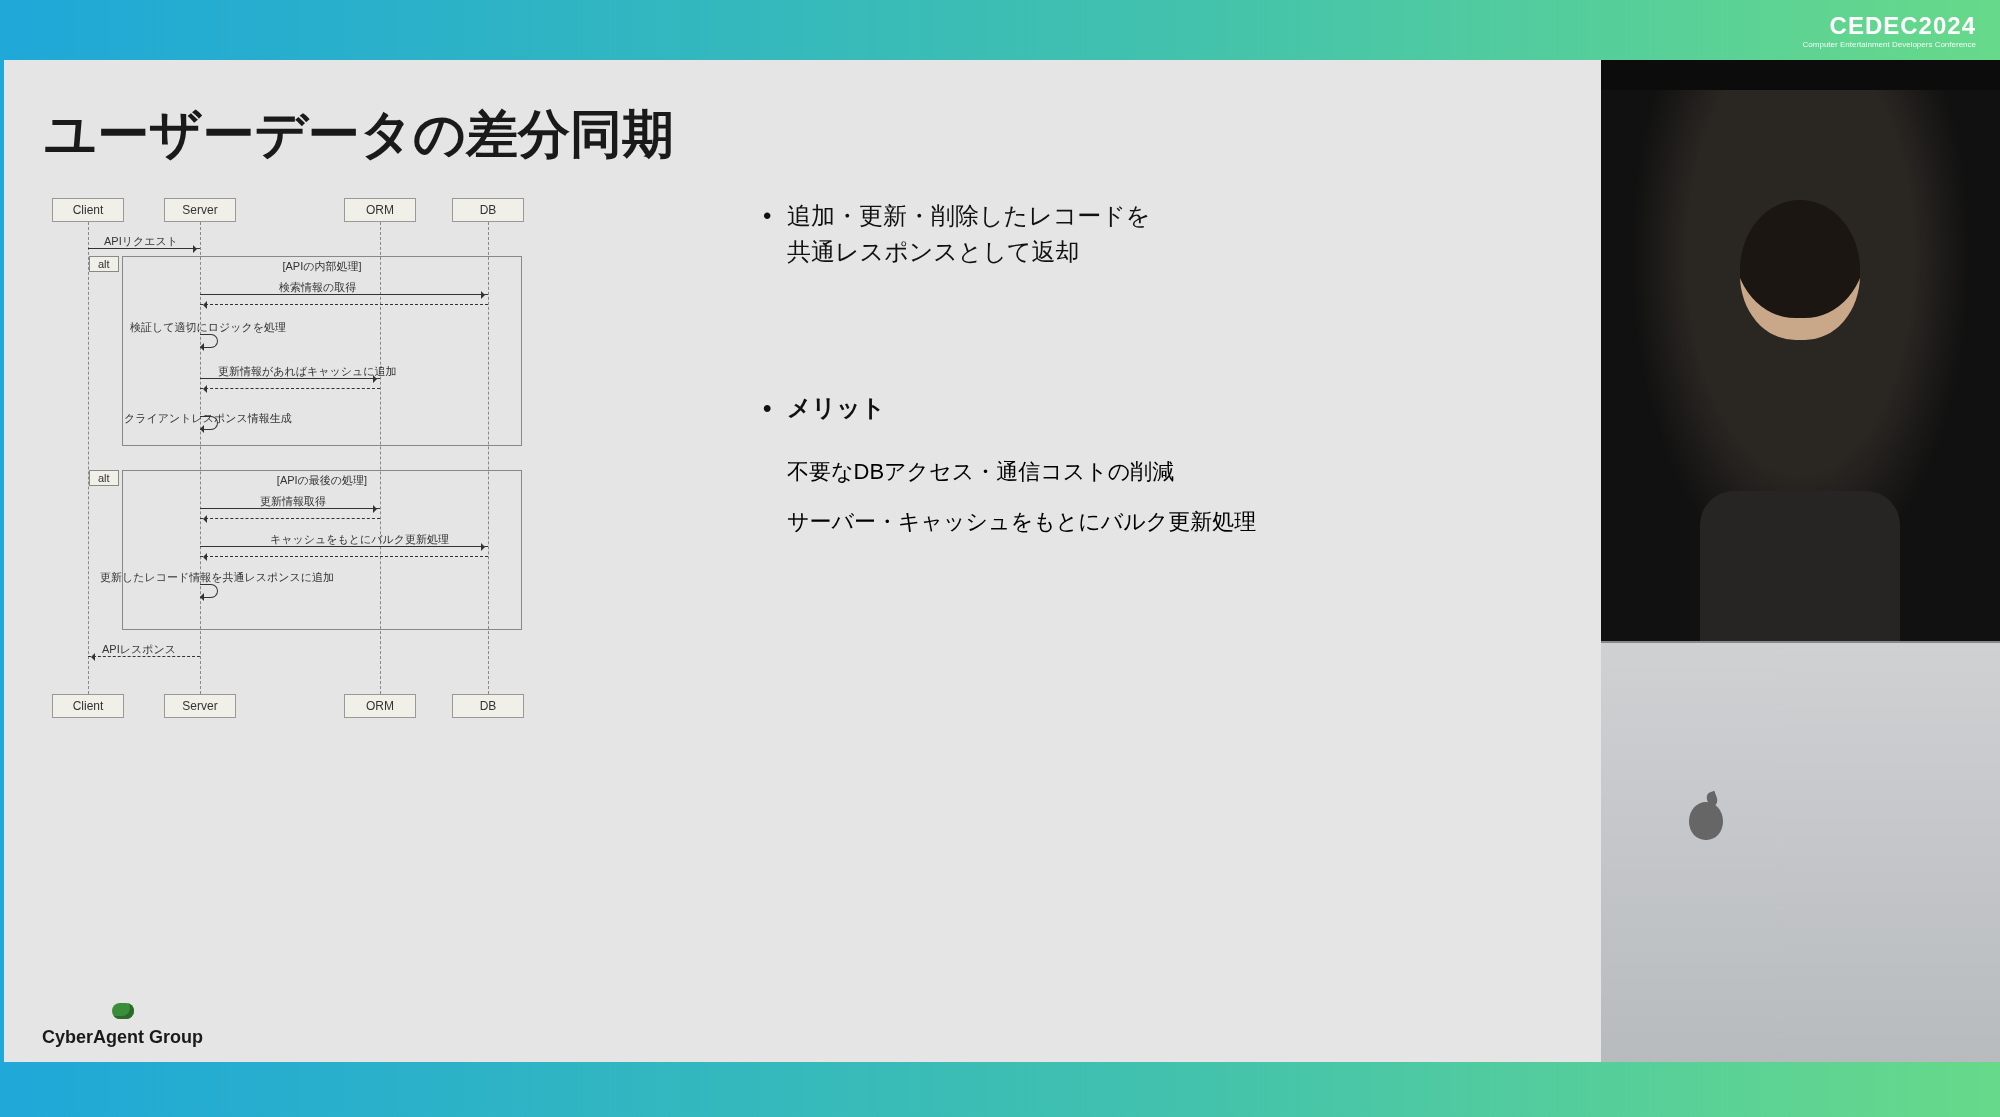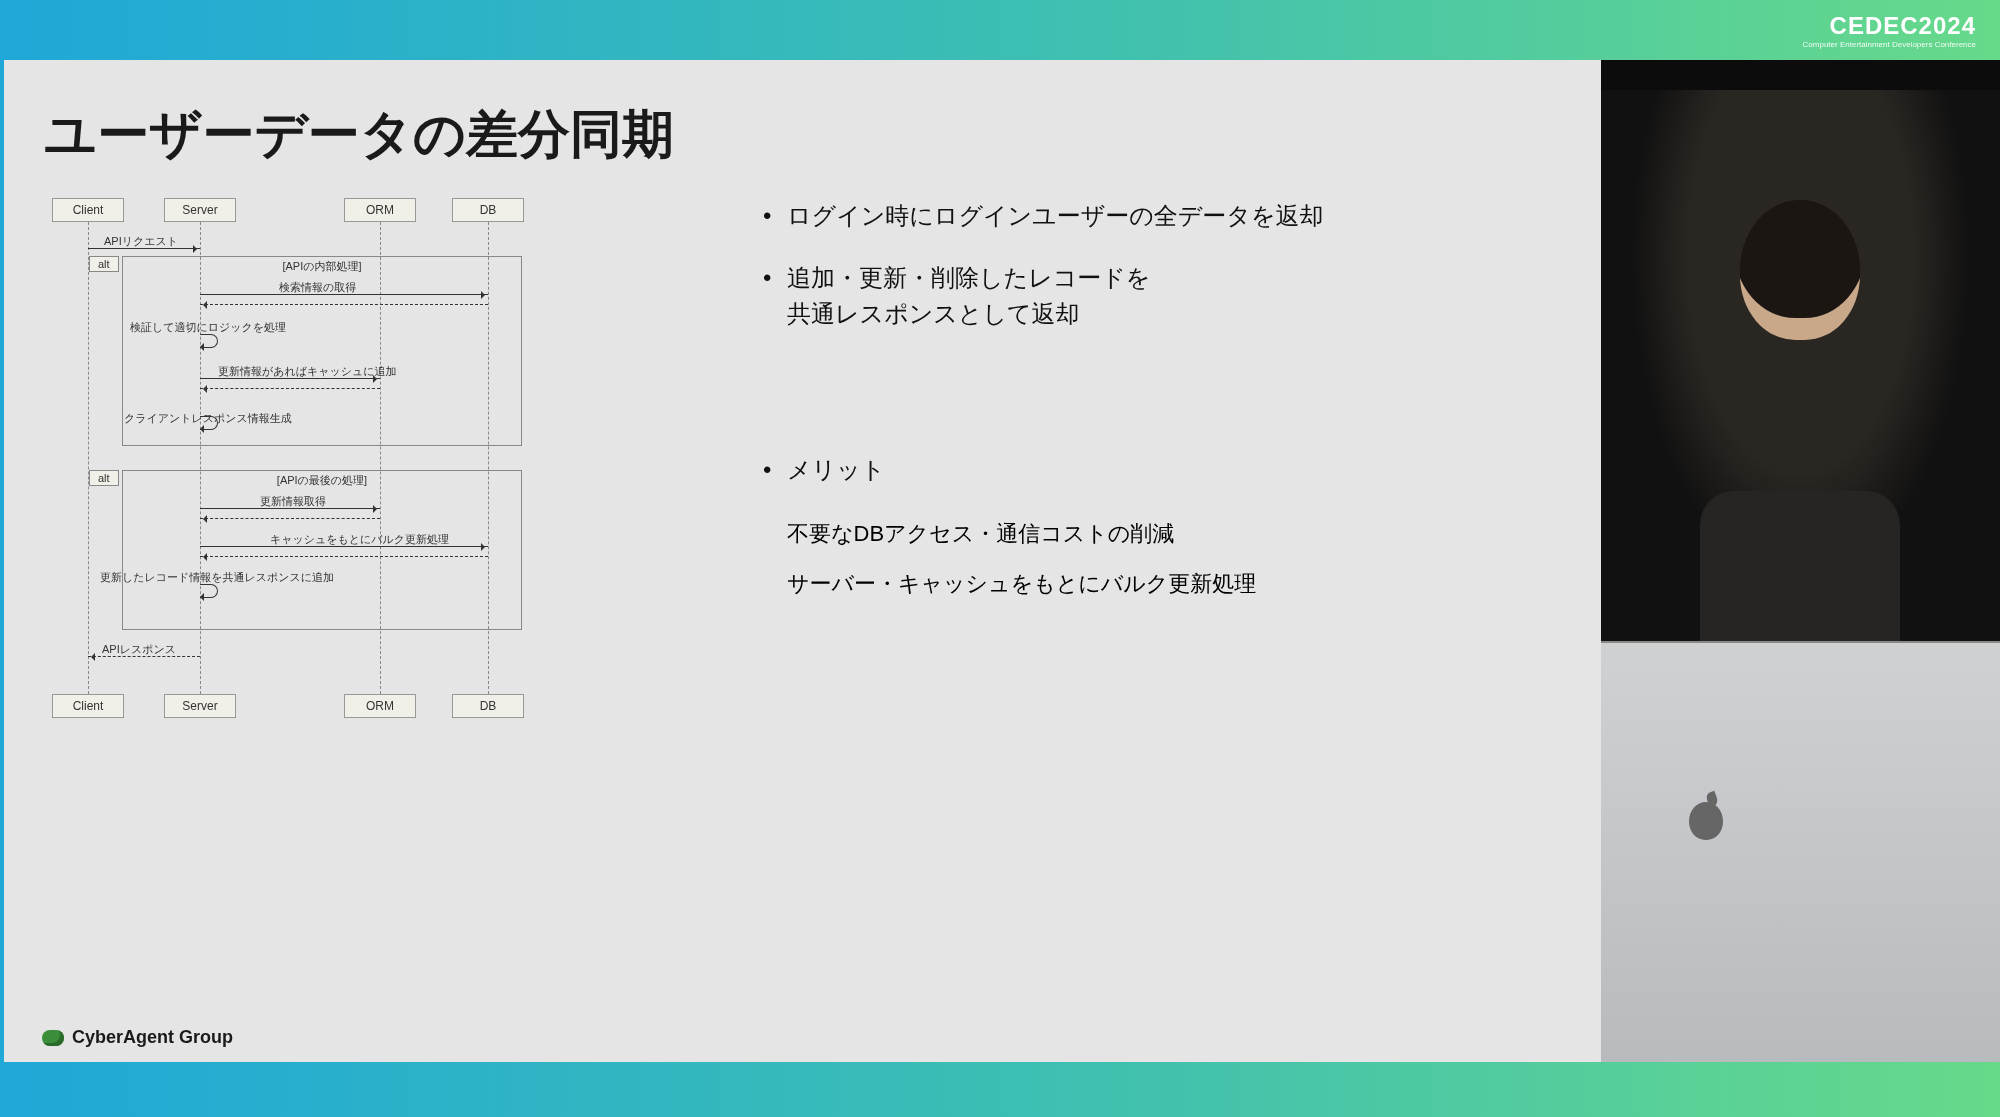--- a/index.html
+++ b/index.html
@@ -144,32 +144,33 @@
     margin-bottom: 26px;
     line-height: 1.5;
   }
   .bullets > li::before {
     content: "•";
     position: absolute;
     left: 4px; top: 0;
     font-size: 24px;
   }
   .merit-block { margin-top: 120px; }
-  .merit-title { font-weight: 400; font-size: 24px; }
+  .merit-title { font-weight: 700; font-size: 24px; }
   .merit-sub { font-size: 22px; padding-left: 28px; margin-top: 10px; line-height: 1.8; }
 
   .footer-logo {
     position: absolute;
     left: 38px; bottom: 14px;
     display: flex;
     align-items: center;
     gap: 8px;
     font-weight: 700;
     color: #1a1a1a;
     font-size: 18px;
+    flex-direction: column;
   }
   .footer-logo .dot {
     width: 22px; height: 16px; border-radius: 8px;
     background: #3a8e3a;
     box-shadow: inset -4px -3px 0 #2a6a2a;
   }
 
   
   .speaker {
     width: 20%;
@@ -304,21 +305,20 @@
           <div class="msg" style="left:56px; top:372px">更新したレコード情報を共通レスポンスに追加</div>
           <div class="selfloop" style="left:156px; top:386px"></div>
 
           <div class="msg" style="left:58px; top:444px">APIレスポンス</div>
           <div class="arrow-line rev dashed" style="left:44px; top:458px; width:112px"></div>
         </div>
       </div>
 
       <div class="text-col">
         <ul class="bullets">
-          <li>ログイン時にログインユーザーの全データを返却</li>
           <li style="white-space:pre-line">追加・更新・削除したレコードを
 共通レスポンスとして返却</li>
         </ul>
         <div class="merit-block">
           <ul class="bullets">
             <li class="merit-title">メリット</li>
           </ul>
           <div class="merit-sub">不要なDBアクセス・通信コストの削減</div>
           <div class="merit-sub">サーバー・キャッシュをもとにバルク更新処理</div>
         </div>

